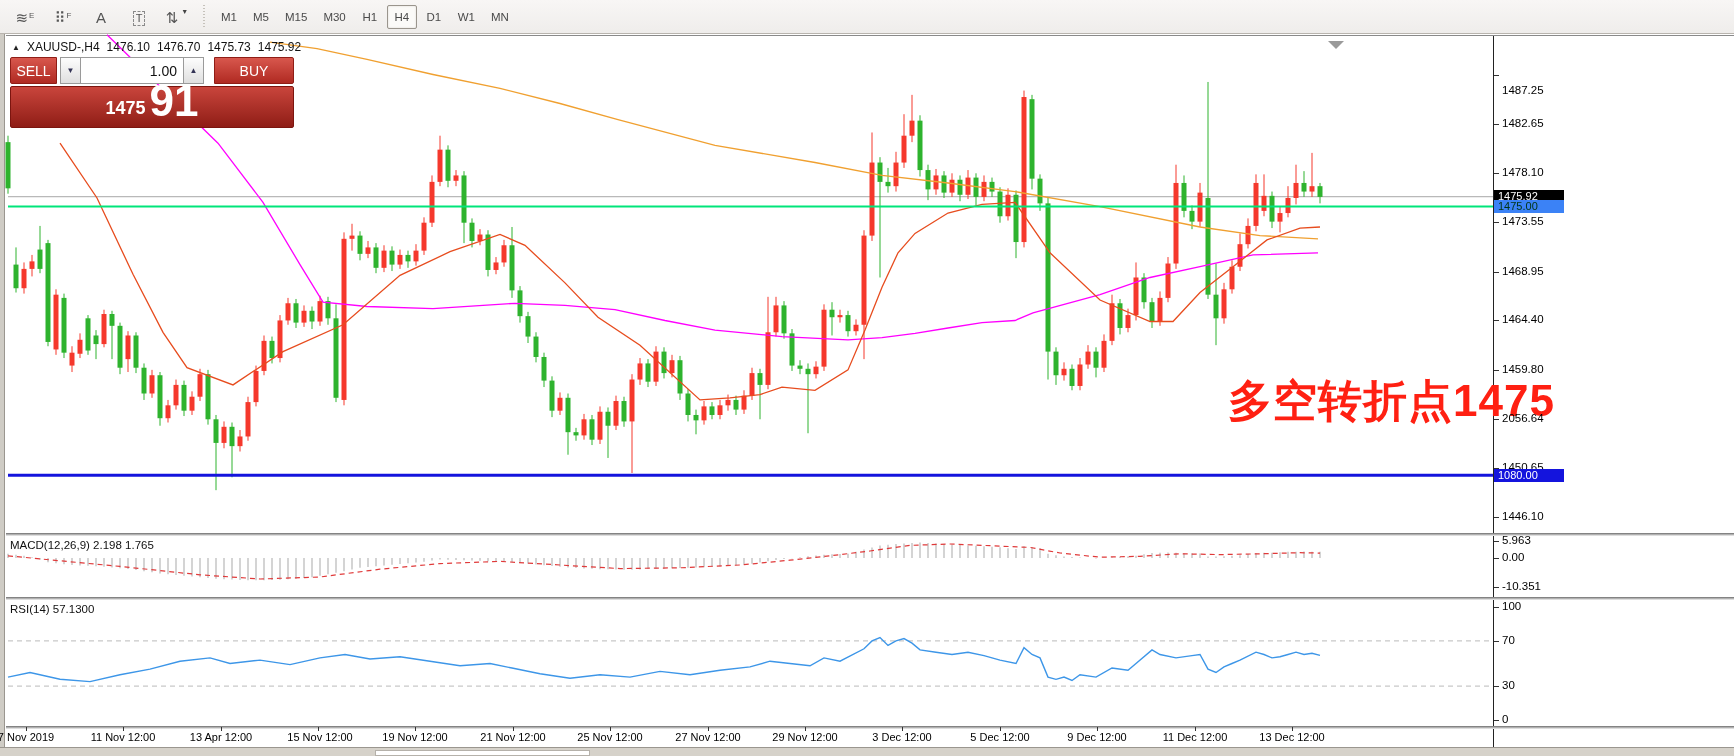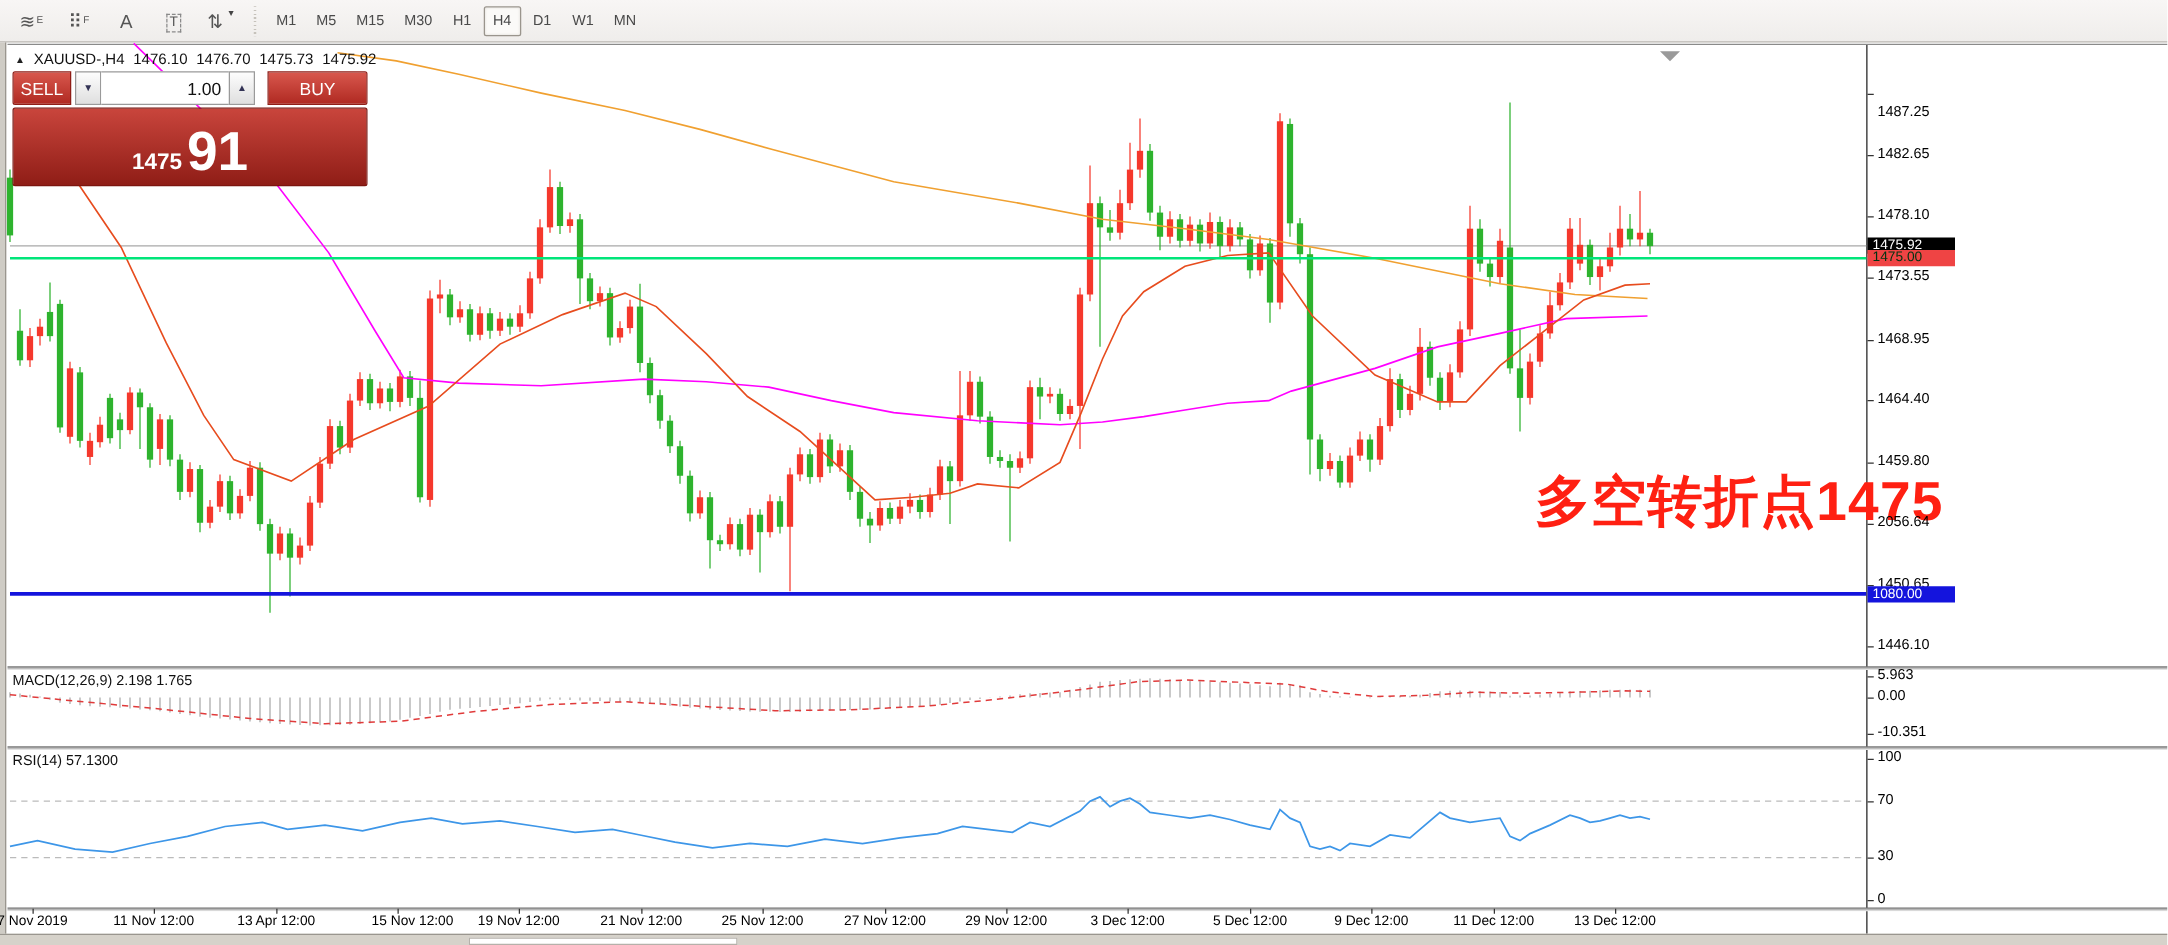--- a/index.html
+++ b/index.html
@@ -62,21 +62,21 @@
     font-family:"Liberation Sans", sans-serif; }
   #tw-row1 { display:flex; height:27px; }
   .tw-btn { color:#fff; font-size:14px; display:flex; align-items:center; justify-content:center;
     background:linear-gradient(#d8574d,#b02a22); border:1px solid #8f1d16; cursor:pointer; }
   #tw-sell { width:47px; border-radius:2px 0 0 2px; }
   #tw-buy  { width:66px; border-radius:0 2px 2px 0; margin-left:10px; flex:1; }
   .spin-btn { width:21px; background:linear-gradient(#fdfdfd,#dfdfdf); border:1px solid #9a9a9a;
     color:#335; font-size:8px; display:flex; align-items:center; justify-content:center; cursor:pointer; }
   #tw-vol { width:102px; border:1px solid #9a9a9a; border-left:none; border-right:none;
     font-size:14px; text-align:right; padding-right:6px; color:#111; }
-  #tw-row2 { display:flex; margin-top:2px; height:63px; gap:4px; }
+  #tw-row2 { display:flex; margin-top:2px; height:42px; gap:4px; }
   .quote-box { flex:1; background:linear-gradient(#c9453c,#8f1d16); border:1px solid #7c150f;
     border-radius:2px; color:#fff; display:flex; align-items:flex-end; justify-content:center;
     padding-bottom:4px; cursor:pointer; }
   .quote-small { font-size:18px; font-weight:bold; margin-right:4px; line-height:30px; }
   .quote-big { font-size:44px; font-weight:bold; line-height:44px; }
 
   svg#plot { position:absolute; left:0; top:0; z-index:2; pointer-events:none; }
 </style>
 </head>
 <body>
@@ -698,21 +698,21 @@
     <div class="px-label" style="top:679px">30</div>
     <div class="px-dash" style="top:720px"></div>
     <div class="px-label" style="top:713px">0</div>
     <div class="dt-tick" style="left:26px"></div>
     <div class="dt-label" style="left:26px">7 Nov 2019</div>
     <div class="dt-tick" style="left:123px"></div>
     <div class="dt-label" style="left:123px">11 Nov 12:00</div>
     <div class="dt-tick" style="left:221px"></div>
     <div class="dt-label" style="left:221px">13 Apr 12:00</div>
     <div class="dt-tick" style="left:318px"></div>
-    <div class="dt-label" style="left:330px">15 Nov 12:00</div>
+    <div class="dt-label" style="left:320px">15 Nov 12:00</div>
     <div class="dt-tick" style="left:415px"></div>
     <div class="dt-label" style="left:415px">19 Nov 12:00</div>
     <div class="dt-tick" style="left:513px"></div>
     <div class="dt-label" style="left:513px">21 Nov 12:00</div>
     <div class="dt-tick" style="left:610px"></div>
     <div class="dt-label" style="left:610px">25 Nov 12:00</div>
     <div class="dt-tick" style="left:708px"></div>
     <div class="dt-label" style="left:708px">27 Nov 12:00</div>
     <div class="dt-tick" style="left:805px"></div>
     <div class="dt-label" style="left:805px">29 Nov 12:00</div>
@@ -720,15 +720,15 @@
     <div class="dt-label" style="left:902px">3 Dec 12:00</div>
     <div class="dt-tick" style="left:1000px"></div>
     <div class="dt-label" style="left:1000px">5 Dec 12:00</div>
     <div class="dt-tick" style="left:1097px"></div>
     <div class="dt-label" style="left:1097px">9 Dec 12:00</div>
     <div class="dt-tick" style="left:1195px"></div>
     <div class="dt-label" style="left:1195px">11 Dec 12:00</div>
     <div class="dt-tick" style="left:1292px"></div>
     <div class="dt-label" style="left:1292px">13 Dec 12:00</div>
     <div class="px-box" style="top:190px;background:#000000;color:#ffffff">1475.92</div>
-    <div class="px-box" style="top:200px;background:#ef4444;color:#003311">1475.00</div>
+    <div class="px-box" style="top:200px;background:#3b82f6;color:#003311">1475.00</div>
     <div class="px-box" style="top:469px;background:#1414dd;color:#ffffff">1080.00</div>
   </div>
 
 </body></html>

